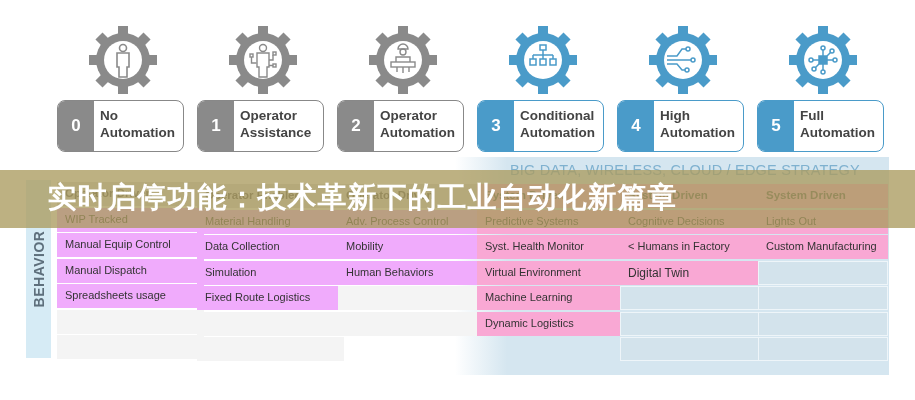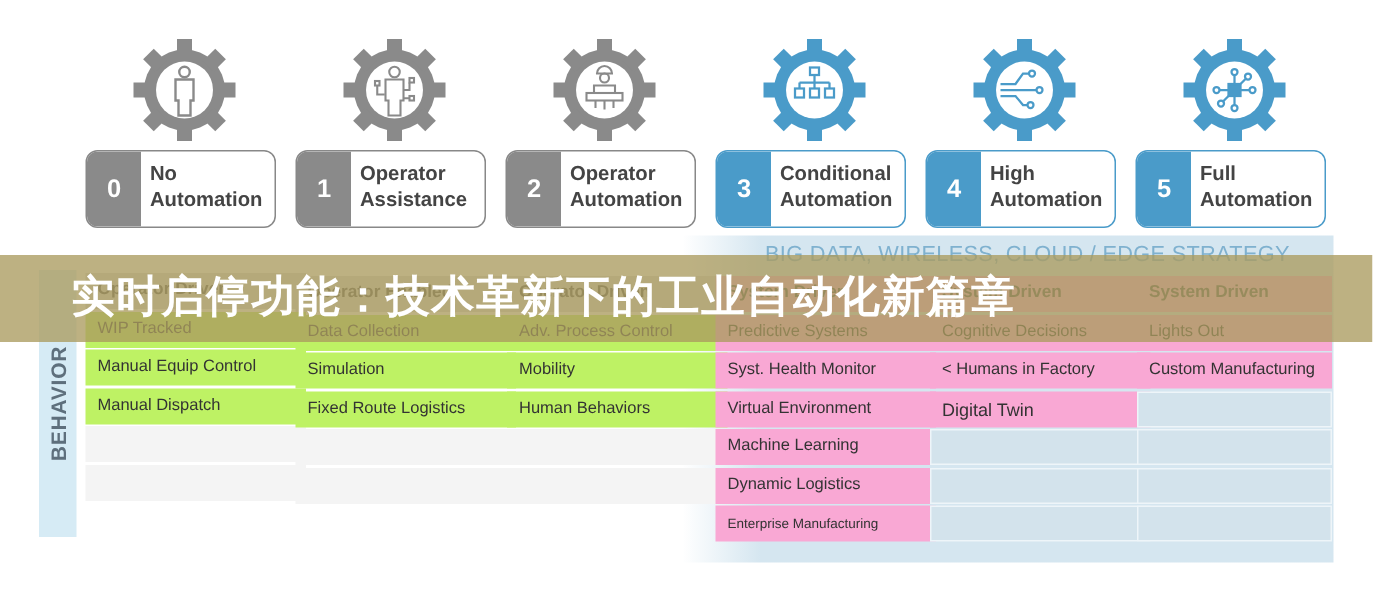--- a/index.html
+++ b/index.html
@@ -20,21 +20,21 @@
 
   .blue-panel { position: absolute; left: 455px; top: 157px; width: 434px; height: 218px;
     background: linear-gradient(90deg, rgba(214,232,242,0) 0%, #d5e6f0 12%, #d5e6f0 100%); }
   .strategy { position: absolute; left: 510px; top: 162px; font-size: 14.5px; color: #7fb1cf; letter-spacing: 0.2px; }
 
   .behavior { position: absolute; left: 26px; top: 180px; width: 25px; height: 178px; background: #d6ebf5; }
   .behavior span { position: absolute; left: 50%; top: 50%; transform: translate(-50%, -50%) rotate(-90deg);
     font-size: 14px; font-weight: bold; color: #5e6f7c; letter-spacing: 0.5px; white-space: nowrap; }
 
   .col { position: absolute; top: 182px; width: 147px; }
-  .cell { height: 24px; margin-bottom: 1.5px; background: #bef264; font-size: 11px; color: #333;
+  .cell { height: 24px; margin-bottom: 1.5px; background: #f0abfc; font-size: 11px; color: #333;
     padding: 5px 0 0 8px; white-space: nowrap; overflow: hidden; }
   .cell.head { background: #d9d9d9; font-weight: bold; color: #555; font-size: 11.5px; }
   .cell.empty { background: #f4f4f4; }
   .col.bluecol .cell { background: #f9a8d4; }
   .col.bluecol .cell.empty { background: #d3e3ec; border: 1px solid #eef5f9; }
   .cell.small { font-size: 9px; padding-top: 7px; }
   .cell.big { font-size: 12px; }
 
   .overlay { position: absolute; left: 0; top: 170px; width: 915px; height: 58px; background: rgba(170,155,95,0.78); }
   .overlay-title { position: absolute; left: 0; top: 178px; width: 725px; text-align: center; padding-left: 0;
@@ -247,25 +247,27 @@
 
 <div class="behavior">
     <span>BEHAVIOR</span>
   </div>
 
 <div class="col" style="left:57px">
   <div class="cell head">Operator Driven</div>
   <div class="cell">WIP Tracked</div>
   <div class="cell">Manual Equip Control</div>
   <div class="cell">Manual Dispatch</div>
+  <div class="cell">Spreadsheets usage</div>
   <div class="cell empty"></div>
   <div class="cell empty"></div>
 </div>
 <div class="col" style="left:197px;top:184px">
   <div class="cell head">Operator Enabled</div>
+  <div class="cell">Material Handling</div>
   <div class="cell">Data Collection</div>
   <div class="cell">Simulation</div>
   <div class="cell">Fixed Route Logistics</div>
   <div class="cell empty"></div>
   <div class="cell empty"></div>
 </div>
 <div class="col" style="left:338px;top:184px">
   <div class="cell head">Operator Driven</div>
   <div class="cell">Adv. Process Control</div>
   <div class="cell">Mobility</div>
@@ -273,21 +275,20 @@
   <div class="cell empty"></div>
   <div class="cell empty"></div>
 </div>
 <div class="col bluecol" style="left:477px;top:184px">
   <div class="cell head">System Driven</div>
   <div class="cell">Predictive Systems</div>
   <div class="cell">Syst. Health Monitor</div>
   <div class="cell">Virtual Environment</div>
   <div class="cell">Machine Learning</div>
   <div class="cell">Dynamic Logistics</div>
-  <div class="cell small">Enterprise Manufacturing</div>
 </div>
 <div class="col bluecol" style="left:620px;top:184px">
   <div class="cell head">System Driven</div>
   <div class="cell">Cognitive Decisions</div>
   <div class="cell">&lt; Humans in Factory</div>
   <div class="cell big">Digital Twin</div>
   <div class="cell empty"></div>
   <div class="cell empty"></div>
   <div class="cell empty"></div>
 </div>

